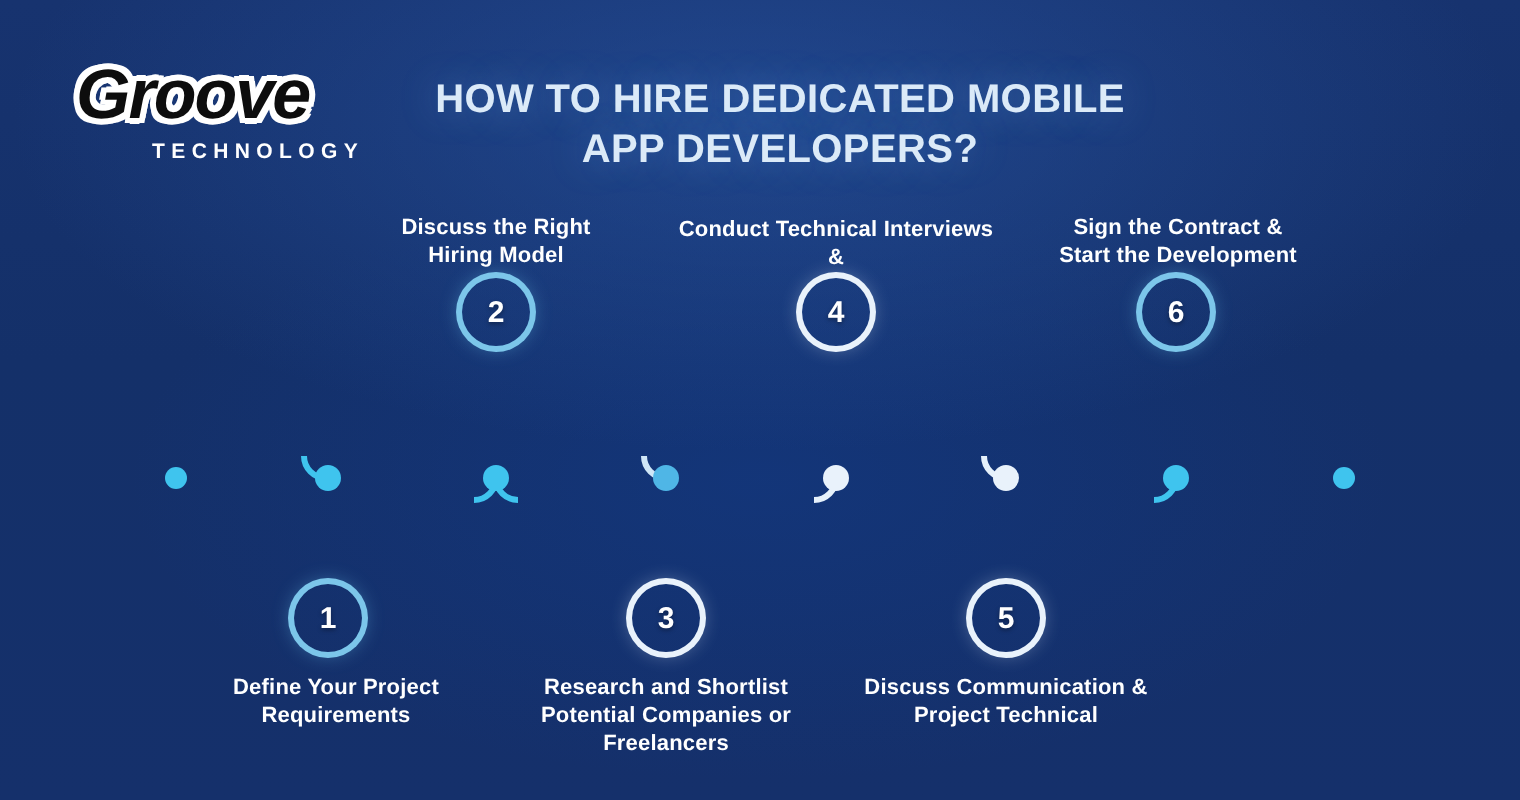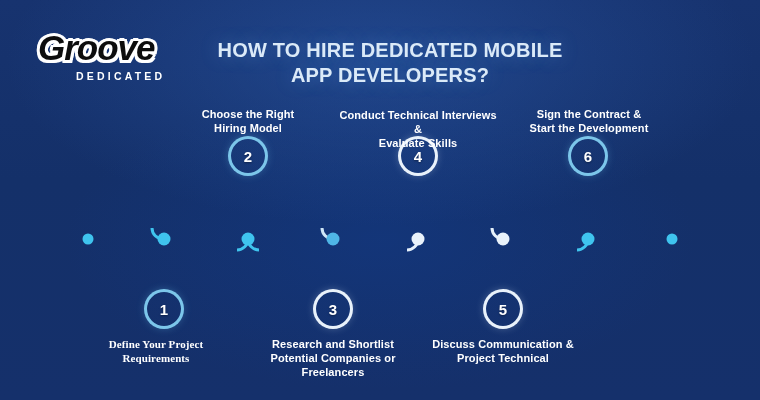--- a/index.html
+++ b/index.html
@@ -79,21 +79,21 @@
     letter-spacing:0.1px;
   }
 </style>
 </head>
 <body>
 
 <div id="infographic">
 
   <div id="logo">
     <span class="logo-word">Groove</span>
-    <span class="logo-sub">DEDICATED</span>
+    <span class="logo-sub">TECHNOLOGY</span>
   </div>
 
   <div id="title">
     <div>HOW TO HIRE DEDICATED MOBILE</div>
     <div>APP DEVELOPERS?</div>
   </div>
 
   <svg id="timeline" viewBox="0 0 760 400" xmlns="http://www.w3.org/2000/svg">
     <defs>
       <linearGradient id="railGrad" x1="0" y1="0" x2="1" y2="0">
@@ -165,40 +165,39 @@
   </div>
   <div class="node white" style="left:486px;top:292px;">
     <span class="ring"></span>
     <span class="num">5</span>
   </div>
   <div class="node" style="left:571px;top:139px;">
     <span class="ring"></span>
     <span class="num">6</span>
   </div>
 
-  <div class="label" style="left:76px;top:337px;width:160px;font-family:Liberation Serif, serif;">
+  <div class="label" style="left:88px;top:337px;width:160px;">
     <div>Define Your Project</div>
     <div>Requirements</div>
   </div>
 
   <div class="label" style="left:178px;top:107px;width:140px;">
-    <div>Choose the Right</div>
+    <div>Discuss the Right</div>
     <div>Hiring Model</div>
   </div>
 
   <div class="label" style="left:253px;top:337px;width:160px;">
     <div>Research and Shortlist</div>
     <div>Potential Companies or</div>
     <div>Freelancers</div>
   </div>
 
   <div class="label" style="left:327px;top:108px;width:182px;">
     <div>Conduct Technical Interviews</div>
     <div>&amp;</div>
-    <div>Evaluate Skills</div>
   </div>
 
   <div class="label" style="left:413px;top:337px;width:180px;">
     <div>Discuss Communication &amp;</div>
     <div>Project Technical</div>
   </div>
 
   <div class="label" style="left:508px;top:107px;width:162px;">
     <div>Sign the Contract &amp;</div>
     <div>Start the Development</div>

